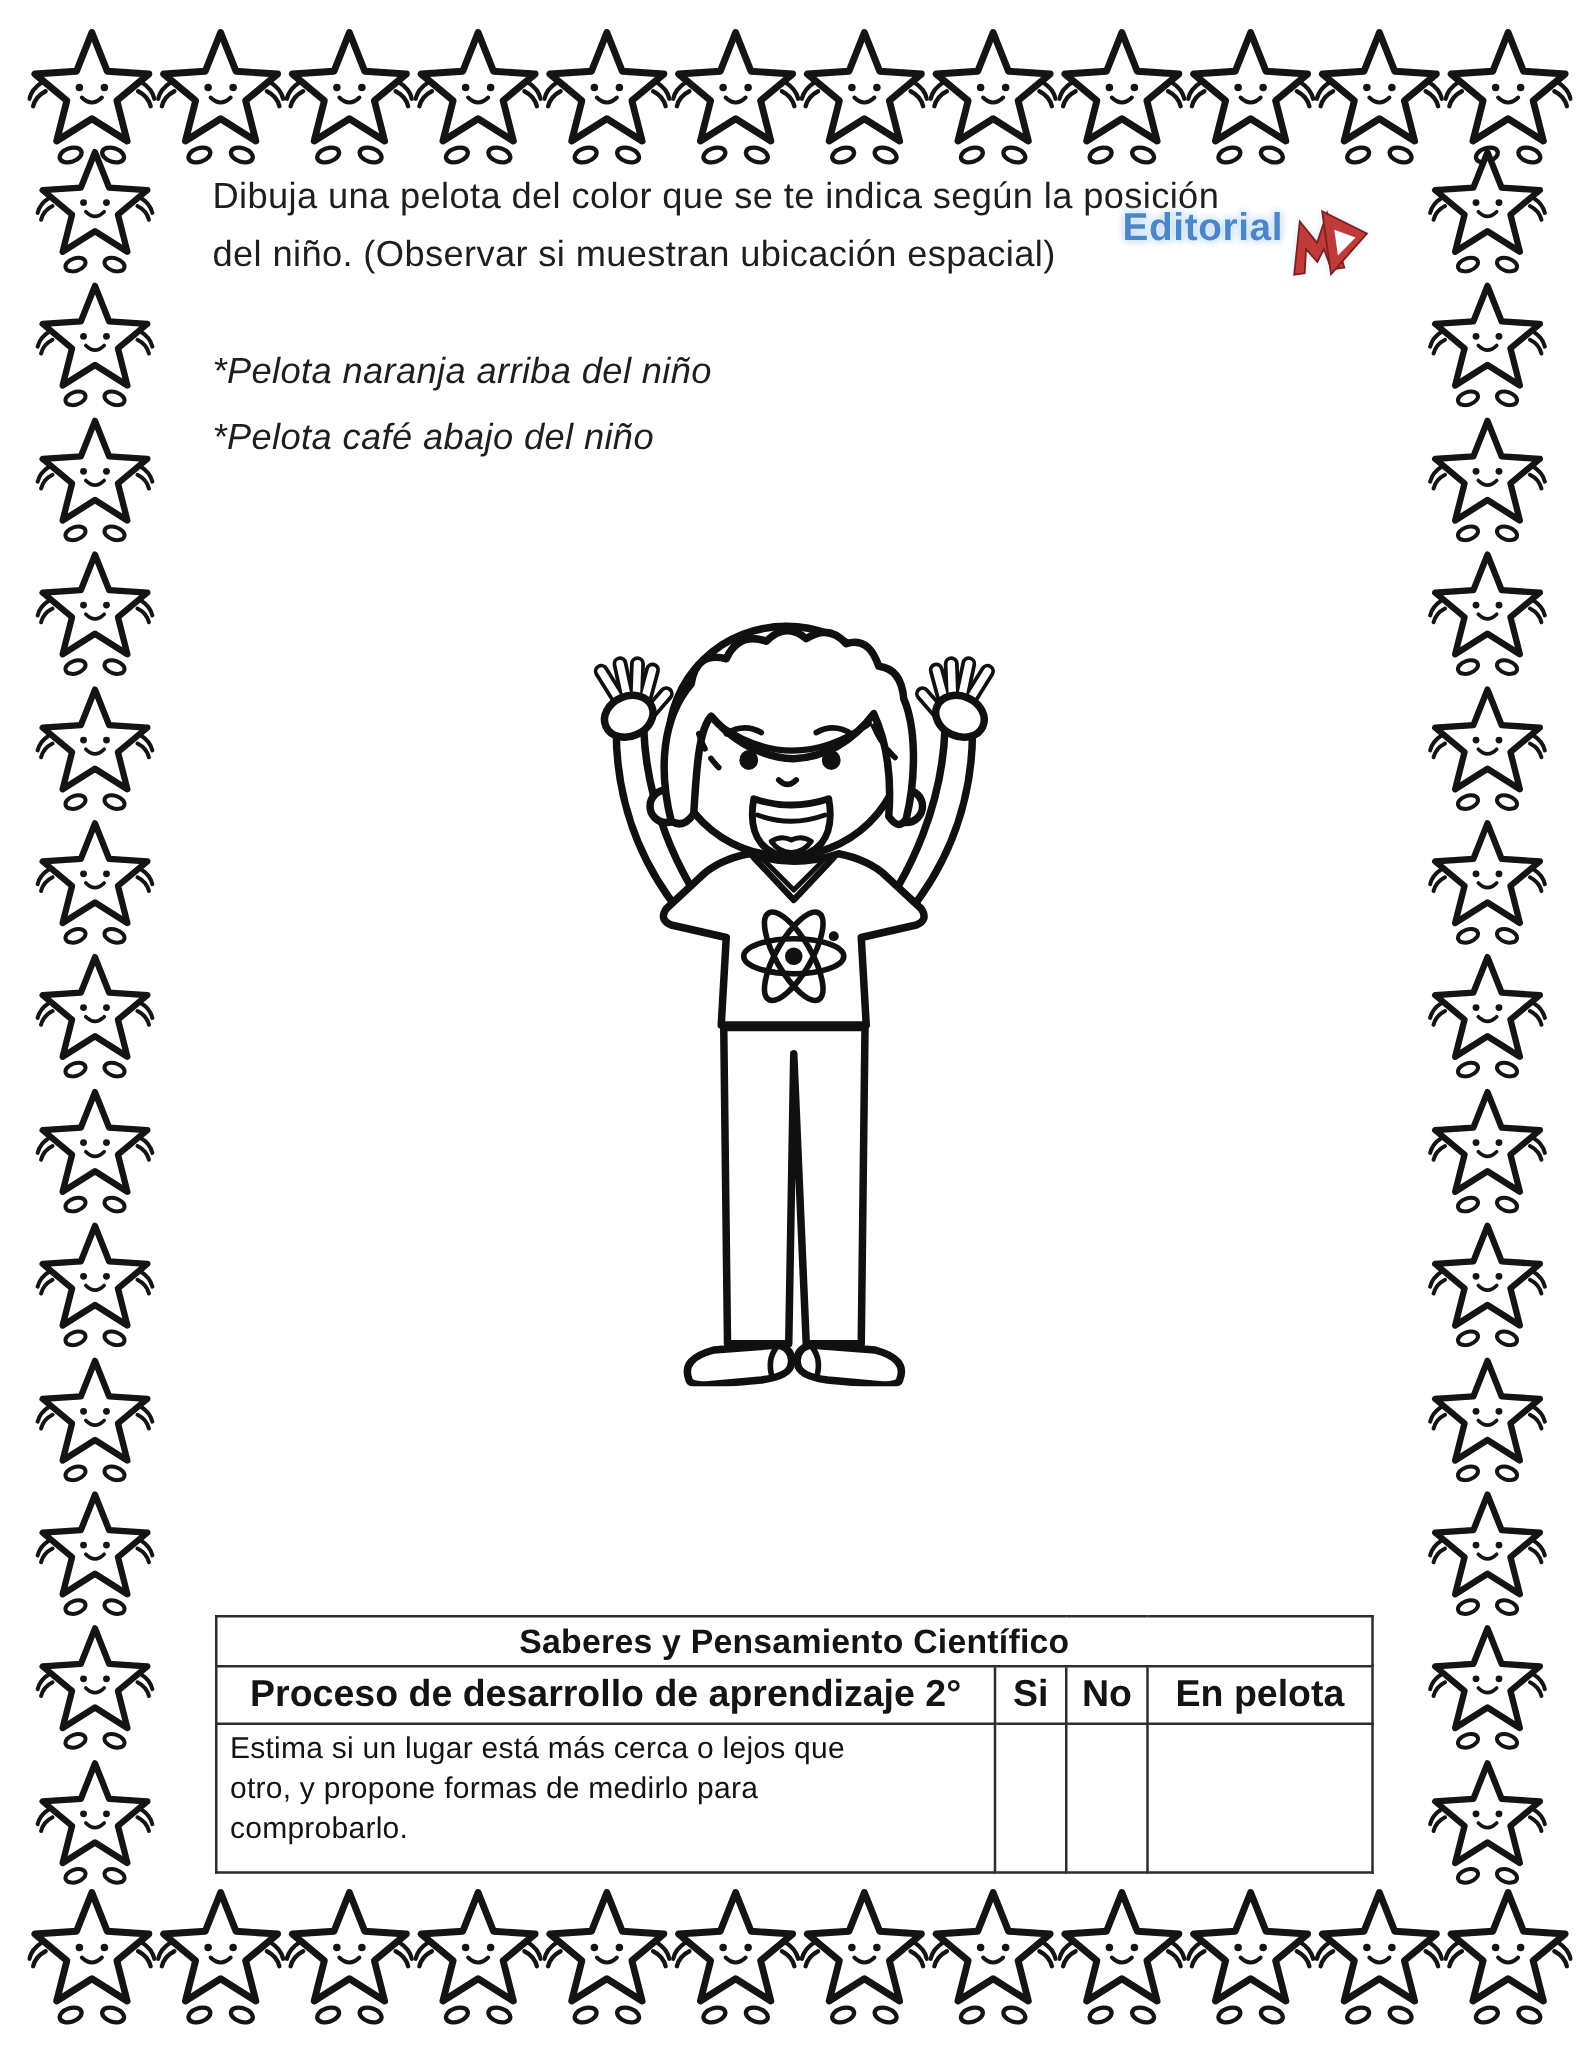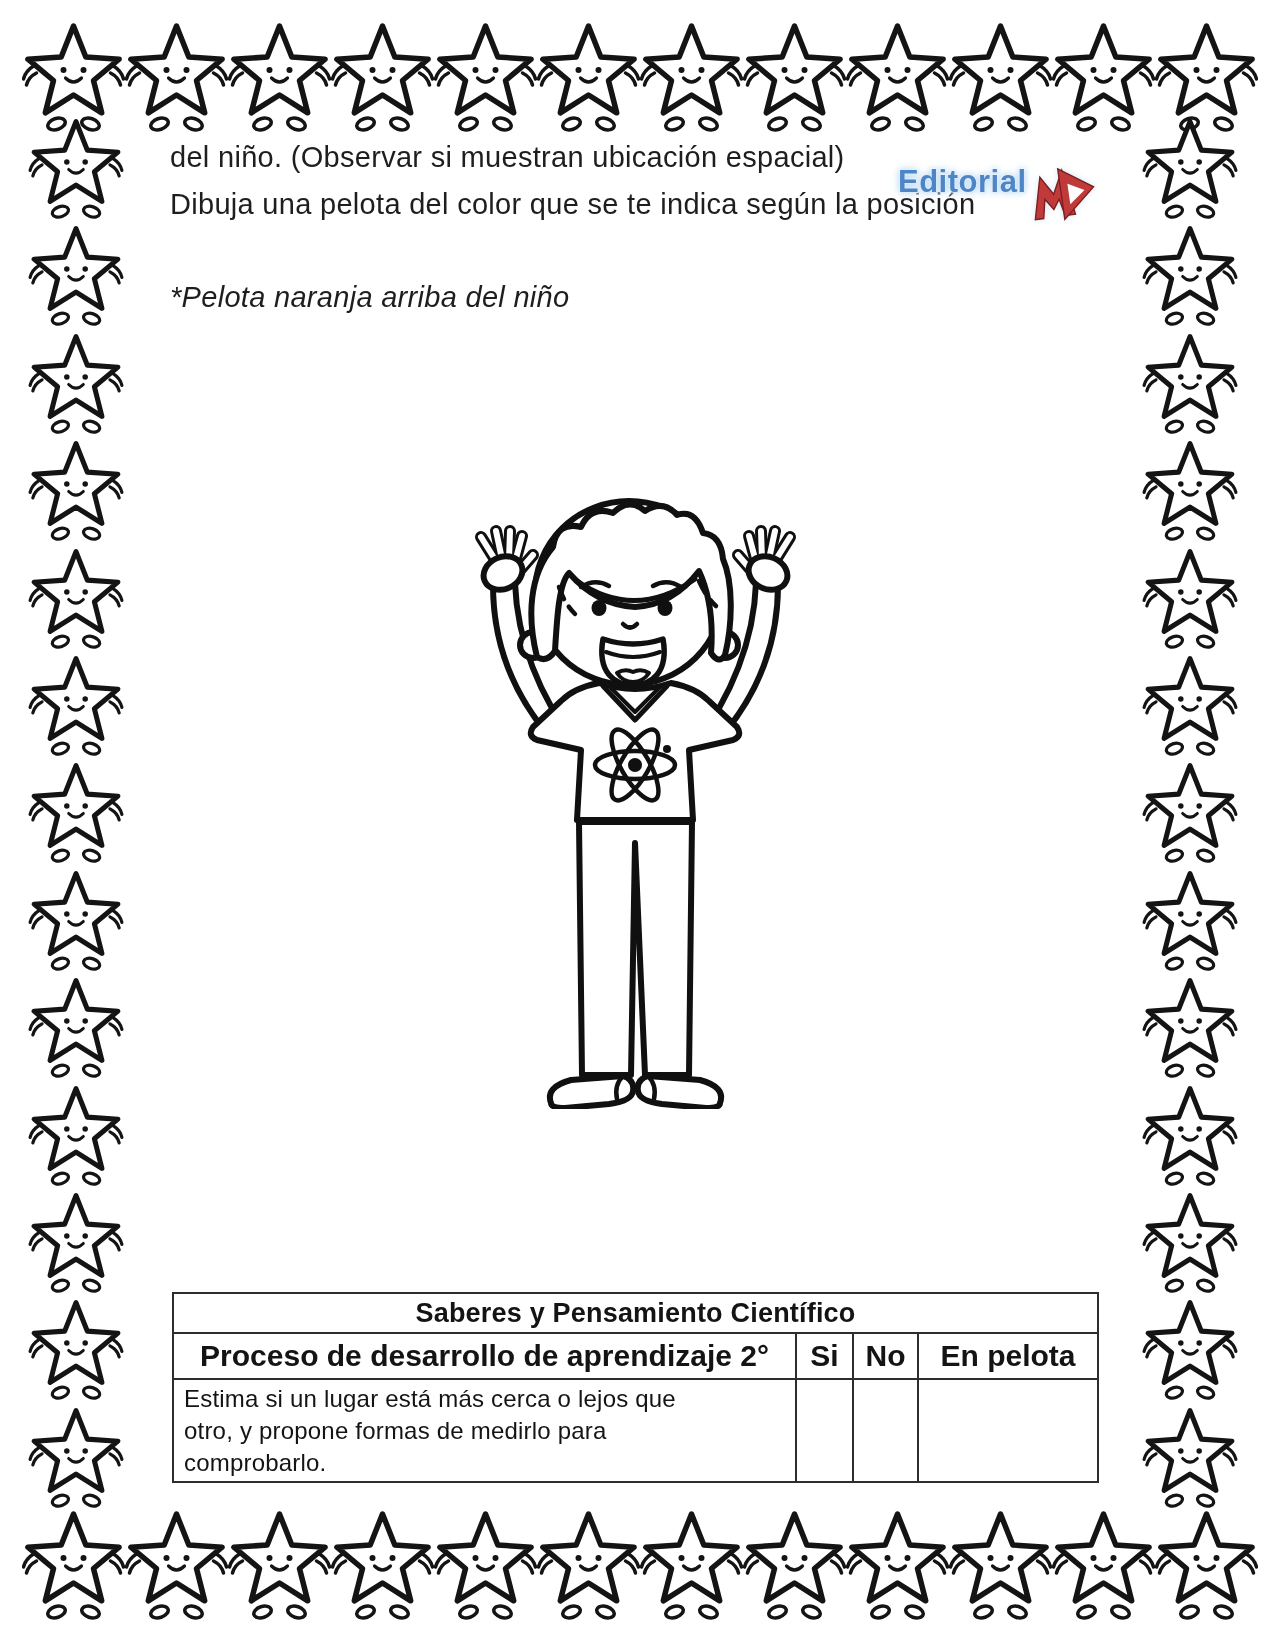--- a/index.html
+++ b/index.html
@@ -31,21 +31,21 @@
   .logo-mark { width:66px; height:58px; margin-left:3px; }
   
   .boy { position:absolute; left:463px; top:487px; width:345px; height:622px; }
   
   .rubric { position:absolute; left:172px; top:1292px; width:925px;
             border-collapse:collapse; table-layout:fixed; }
   .rubric td, .rubric th { border:2px solid #2d2d2d; padding:0; color:#141414; }
   .t-title { text-align:center; font-weight:bold; font-size:27px; height:38px; letter-spacing:.2px; }
   .rubric th { font-size:30px; height:44px; text-align:center; font-weight:bold; }
   .t-body td { height:98px; vertical-align:top; font-size:24px; line-height:32px; font-weight:normal; }
-  .t-body td:first-child { padding:3px 70px 0 10px; letter-spacing:.2px; }
+  .t-body td:first-child { padding:3px 70px 16px 10px; letter-spacing:.2px; }
 </style>
 </head>
 <body>
 
 <div class="page">
 
   <svg class="defs">
     <defs>
       <g id="star-shape" stroke="#141414" fill="#ffffff">
         <path d="M10,44 Q2,49 0,57" fill="none" stroke-width="3.5" stroke-linecap="round"></path>
@@ -215,36 +215,37 @@
       </svg>
       <svg viewBox="0 0 100 110">
         <use href="#star-shape"></use>
       </svg>
       <svg viewBox="0 0 100 110">
         <use href="#star-shape"></use>
       </svg>
     </div>
 
   <div class="instruction">
+    <div>Dibuja una pelota del color que se te indica según la posición</div>
     <div>del niño. (Observar si muestran ubicación espacial)</div>
-    <div>Dibuja una pelota del color que se te indica según la posición</div>
   </div>
 
   <div class="logo">
     <span class="logo-text">Editorial</span>
     <svg class="logo-mark" viewBox="0 0 70 60">
       <g transform="rotate(-8 35 30)">
         <polygon points="2,54 13,10 25,30 37,6 45,54 34,54 30,36 23,46 15,34 11,54" stroke="#7e1f1f" stroke-width="1.5" fill="#c13a3a"></polygon>
         <polygon points="33,4 68,28 33,58" stroke="#7e1f1f" stroke-width="1.5" fill="#c13a3a"></polygon>
         <polygon points="41,21 58,30 41,43" fill="#ffffff"></polygon>
       </g>
     </svg>
   </div>
 
   <div class="task task1">*Pelota naranja arriba del niño</div>
+  <div class="task task2">*Pelota café abajo del niño</div>
 
   <svg class="boy" viewBox="0 0 345 622">
     <g fill="#ffffff" stroke="#101010" stroke-width="6" stroke-linejoin="round" stroke-linecap="round">
 
       <path d="M30,98 C30,152 48,202 82,244 L114,258 C76,210 54,152 52,96 Z"></path>
       <path d="M315,98 C315,152 297,202 263,244 L231,258 C269,210 291,152 293,96 Z"></path>
 
       <g>
         <g stroke="#101010" stroke-width="12">
           <line x1="33" y1="74" x2="18" y2="50"></line>

